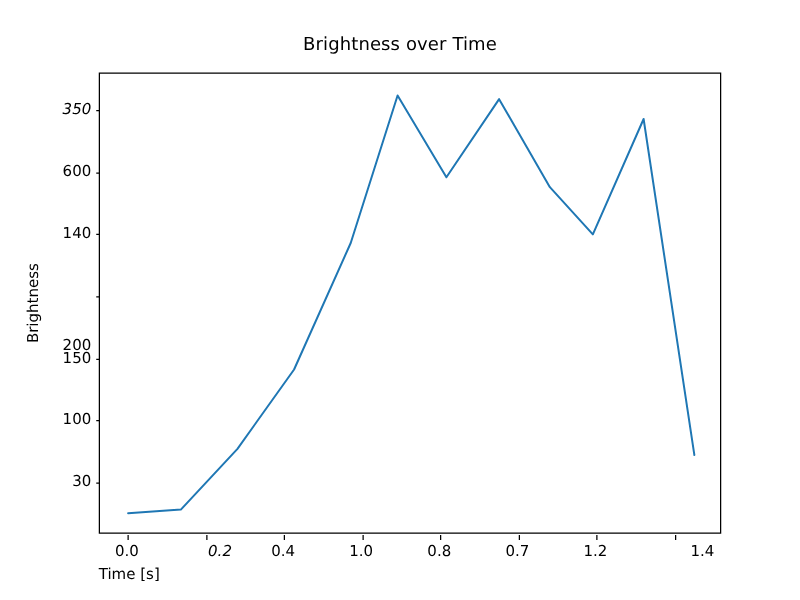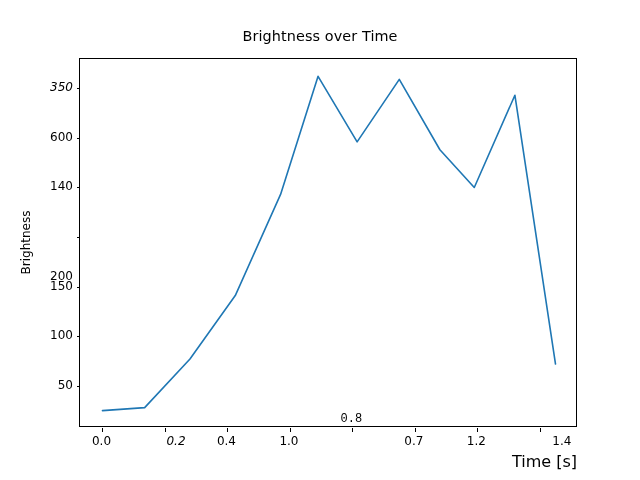--- a/index.html
+++ b/index.html
@@ -75,22 +75,22 @@
   .xtick-mark {
     width: 1px;
     height: 3.5px;
     top: 369px;
   }
   #xlabel {
     position: absolute;
     left: 79px;
     top: 452px;
     width: 498px;
-    text-align: right;
-    font-size: 16px;
+    text-align: left;
+    font-size: 12px;
     color: #000000;
   }
   #ylabel {
     position: absolute;
     left: 0px;
     top: 58px;
     width: 369px;
     height: 16px;
     line-height: 16px;
     text-align: center;
@@ -125,28 +125,28 @@
       <div class="tick-mark xtick-mark" style="left: 147.46px;"></div>
       <div class="tick-mark xtick-mark" style="left: 209.95px;"></div>
       <div class="tick-mark xtick-mark" style="left: 272.43px;"></div>
       <div class="tick-mark xtick-mark" style="left: 334.92px;"></div>
       <div class="tick-mark xtick-mark" style="left: 397.4px;"></div>
       <div class="tick-mark xtick-mark" style="left: 459.88px;"></div>
     </div>
 
   <div id="xlabel">Time [s]</div>
 
-<div class="tick-label ytick-label" style="top: 384.84px; left: 30px; width: 43px;">50</div>
+<div class="tick-label ytick-label" style="top: 384.84px; left: 30px; width: 43px;">30</div>
     <div class="tick-label ytick-label" style="top: 335.25px; left: 30px; width: 43px;">100</div>
     <div class="tick-label ytick-label" style="top: 285.65px; left: 30px; width: 43px;">150</div>
     <div class="tick-label ytick-label" style="top: 236.05px; left: 30px; width: 43px; margin-top: 40px;">200</div>
     <div class="tick-label ytick-label" style="top: 186.46px; left: 30px; width: 43px;">140</div>
     <div class="tick-label ytick-label" style="top: 136.86px; left: 30px; width: 43px;">600</div>
     <div class="tick-label ytick-label" style="top: 87.26px; left: 30px; width: 43px; font-style: italic;">350</div>
     <div class="tick-label xtick-label" style="left: 101.49px; top: 434px;">0.0</div>
     <div class="tick-label xtick-label" style="left: 176px; top: 434px; font-style: italic;">0.2</div>
     <div class="tick-label xtick-label" style="left: 226.46px; top: 434px;">0.4</div>
     <div class="tick-label xtick-label" style="left: 288.95px; top: 434px;">1.0</div>
-    <div class="tick-label xtick-label" style="left: 351.43px; top: 412px; font-family: Liberation Mono, monospace;">0.8</div>
+    <div class="tick-label xtick-label" style="left: 351.43px; top: 434px;">0.8</div>
     <div class="tick-label xtick-label" style="left: 413.92px; top: 434px;">0.7</div>
     <div class="tick-label xtick-label" style="left: 476.4px; top: 434px;">1.2</div>
     <div class="tick-label xtick-label" style="left: 538.88px; top: 434px; margin-left: 23px;">1.4</div>
   </div>
 
 </body></html>

